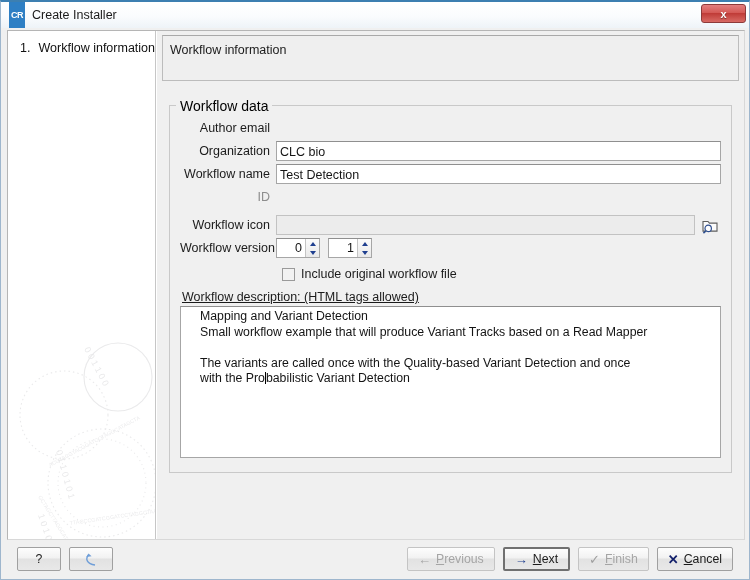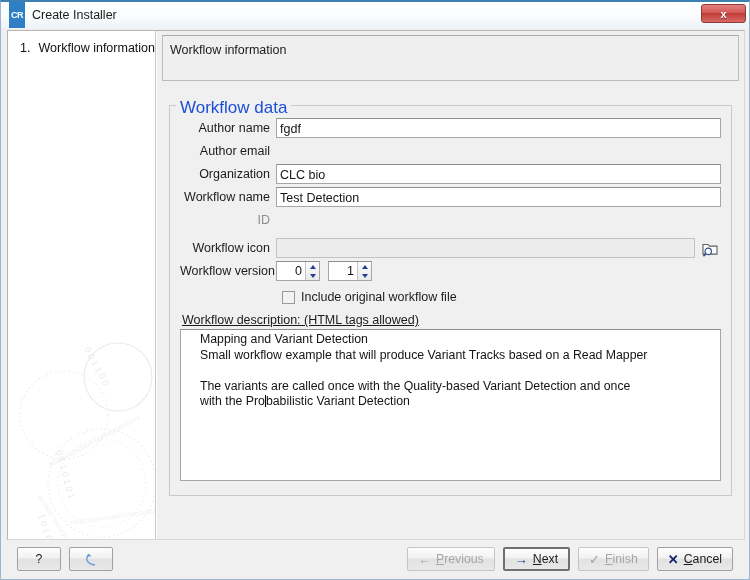--- a/index.html
+++ b/index.html
@@ -112,22 +112,22 @@
     margin: 24px 7px 0 7px;
     border: 1px solid #c9c9c9;
     padding: 12px 10px 14px 10px;
     background: #f0f0f0;
   }
   #group-title {
     position: absolute;
     top: -8px; left: 6px;
     background: #f0f0f0;
     padding: 0 4px;
-    font-size: 17px;
-    color: #1d4ed8;
+    font-size: 14px;
+    color: #000000;
     text-align: center;
   }
 
   .form-row {
     display: flex;
     align-items: center;
     margin-bottom: 3px;
     height: 20px;
   }
   .form-label {
@@ -322,24 +322,20 @@
         </g>
       </svg>
     </div>
 
     <div id="pane">
       <div id="pane-header">Workflow information</div>
 
       <div id="group">
         <div id="group-title">Workflow data</div>
 
-        <div class="form-row">
-          <div class="form-label">Author name</div>
-          <div class="text-input">fgdf</div>
-        </div>
         <div class="form-row">
           <div class="form-label">Author email</div>
         </div>
         <div class="form-row">
           <div class="form-label">Organization</div>
           <div class="text-input">CLC bio</div>
         </div>
         <div class="form-row">
           <div class="form-label">Workflow name</div>
           <div class="text-input">Test Detection</div>

